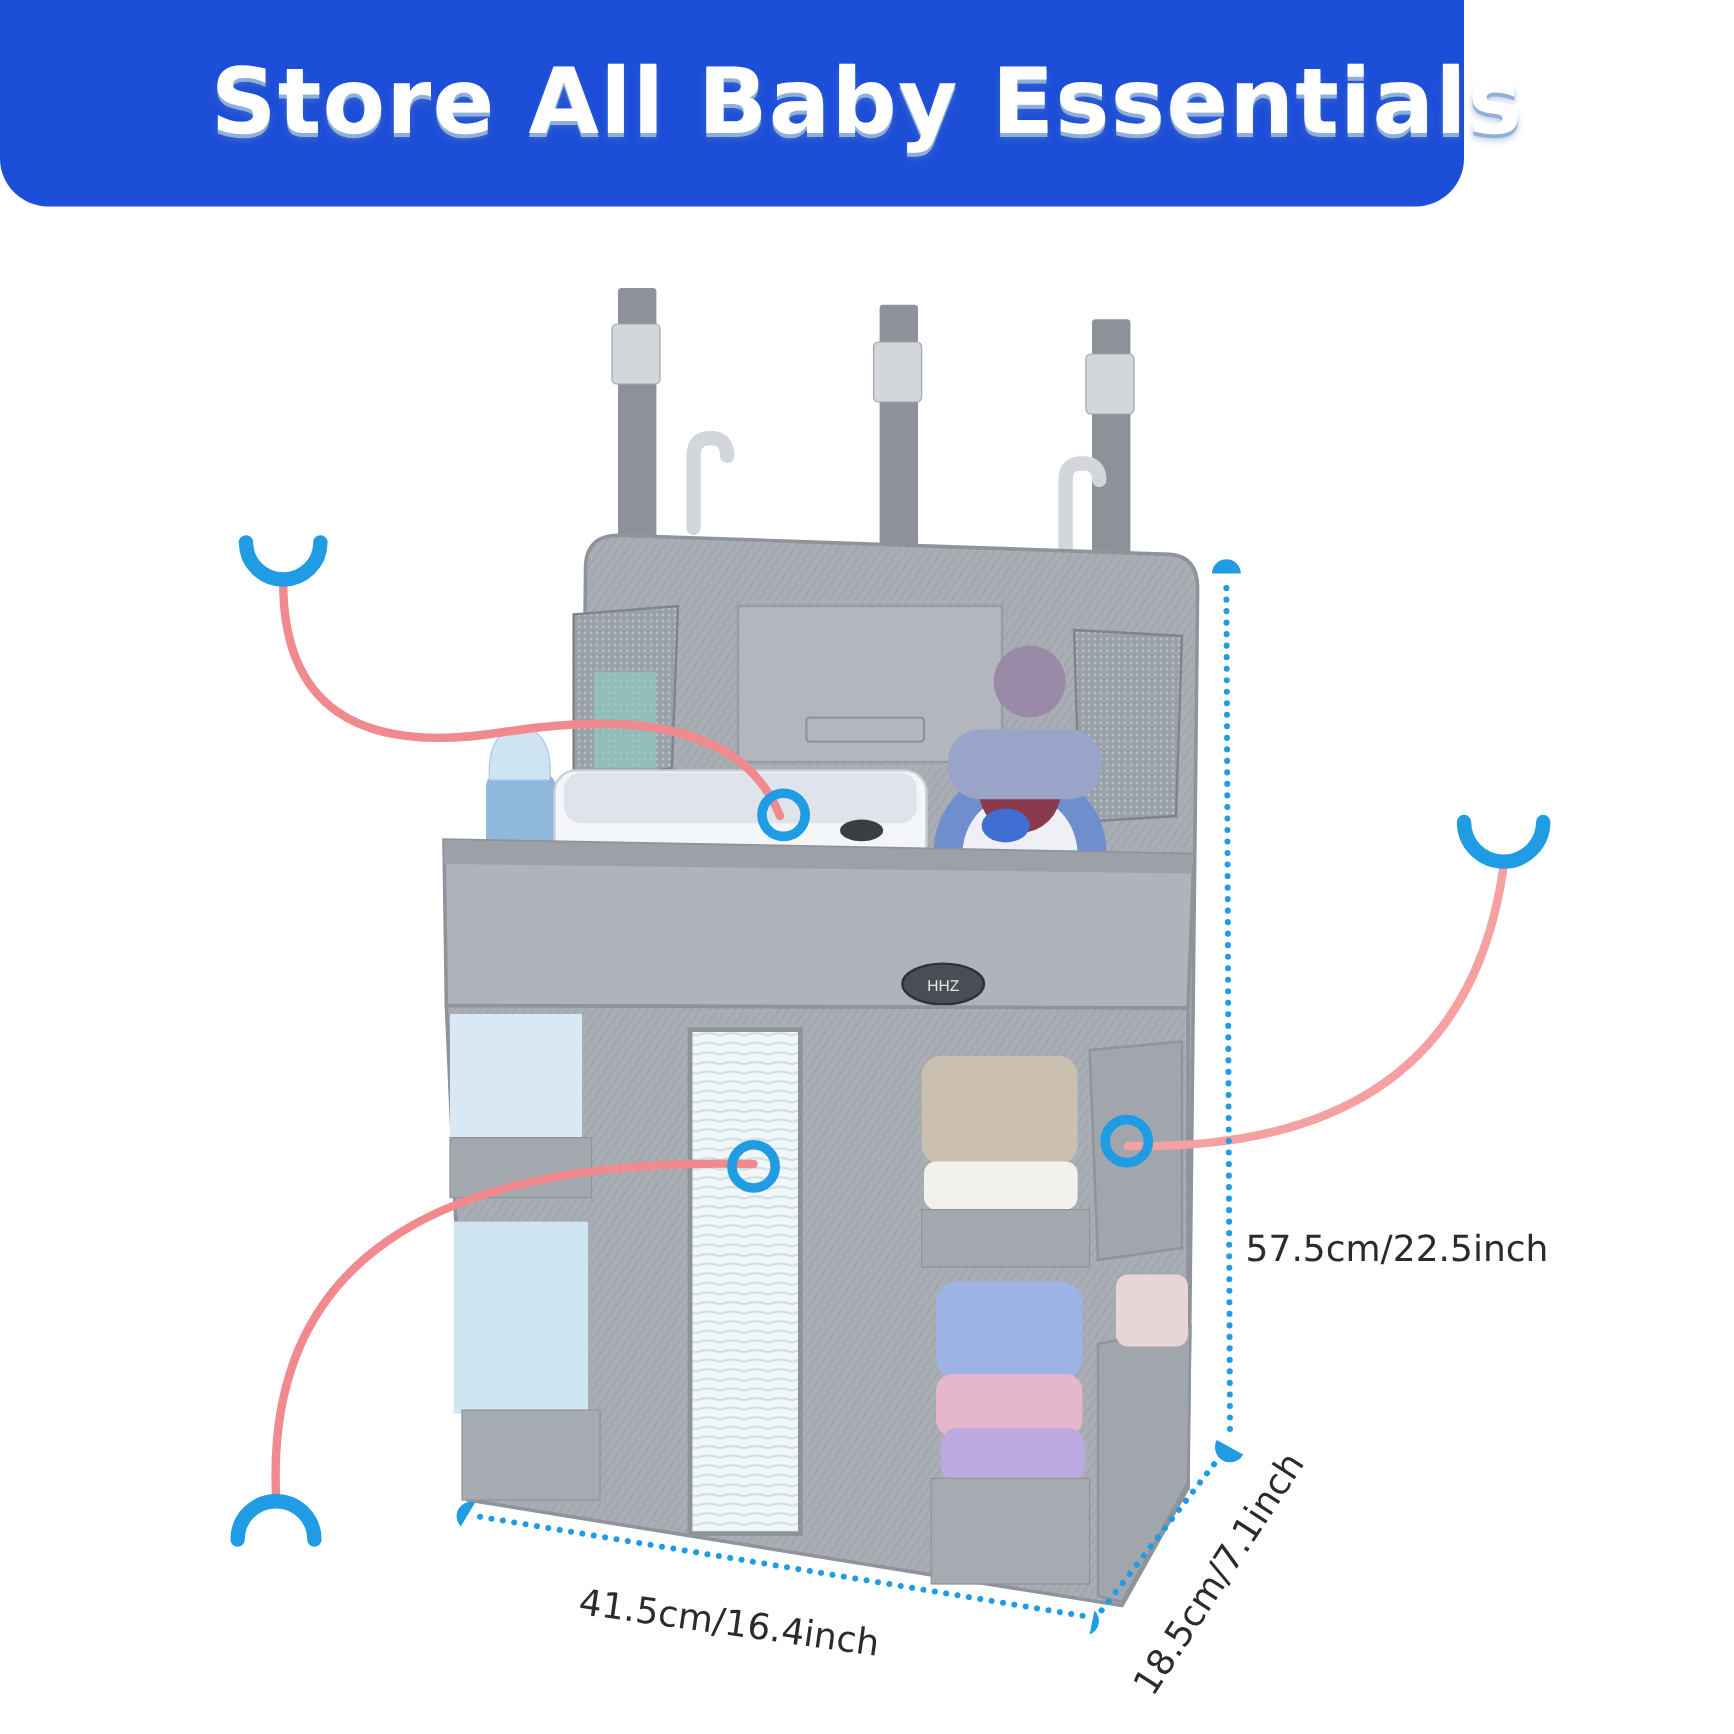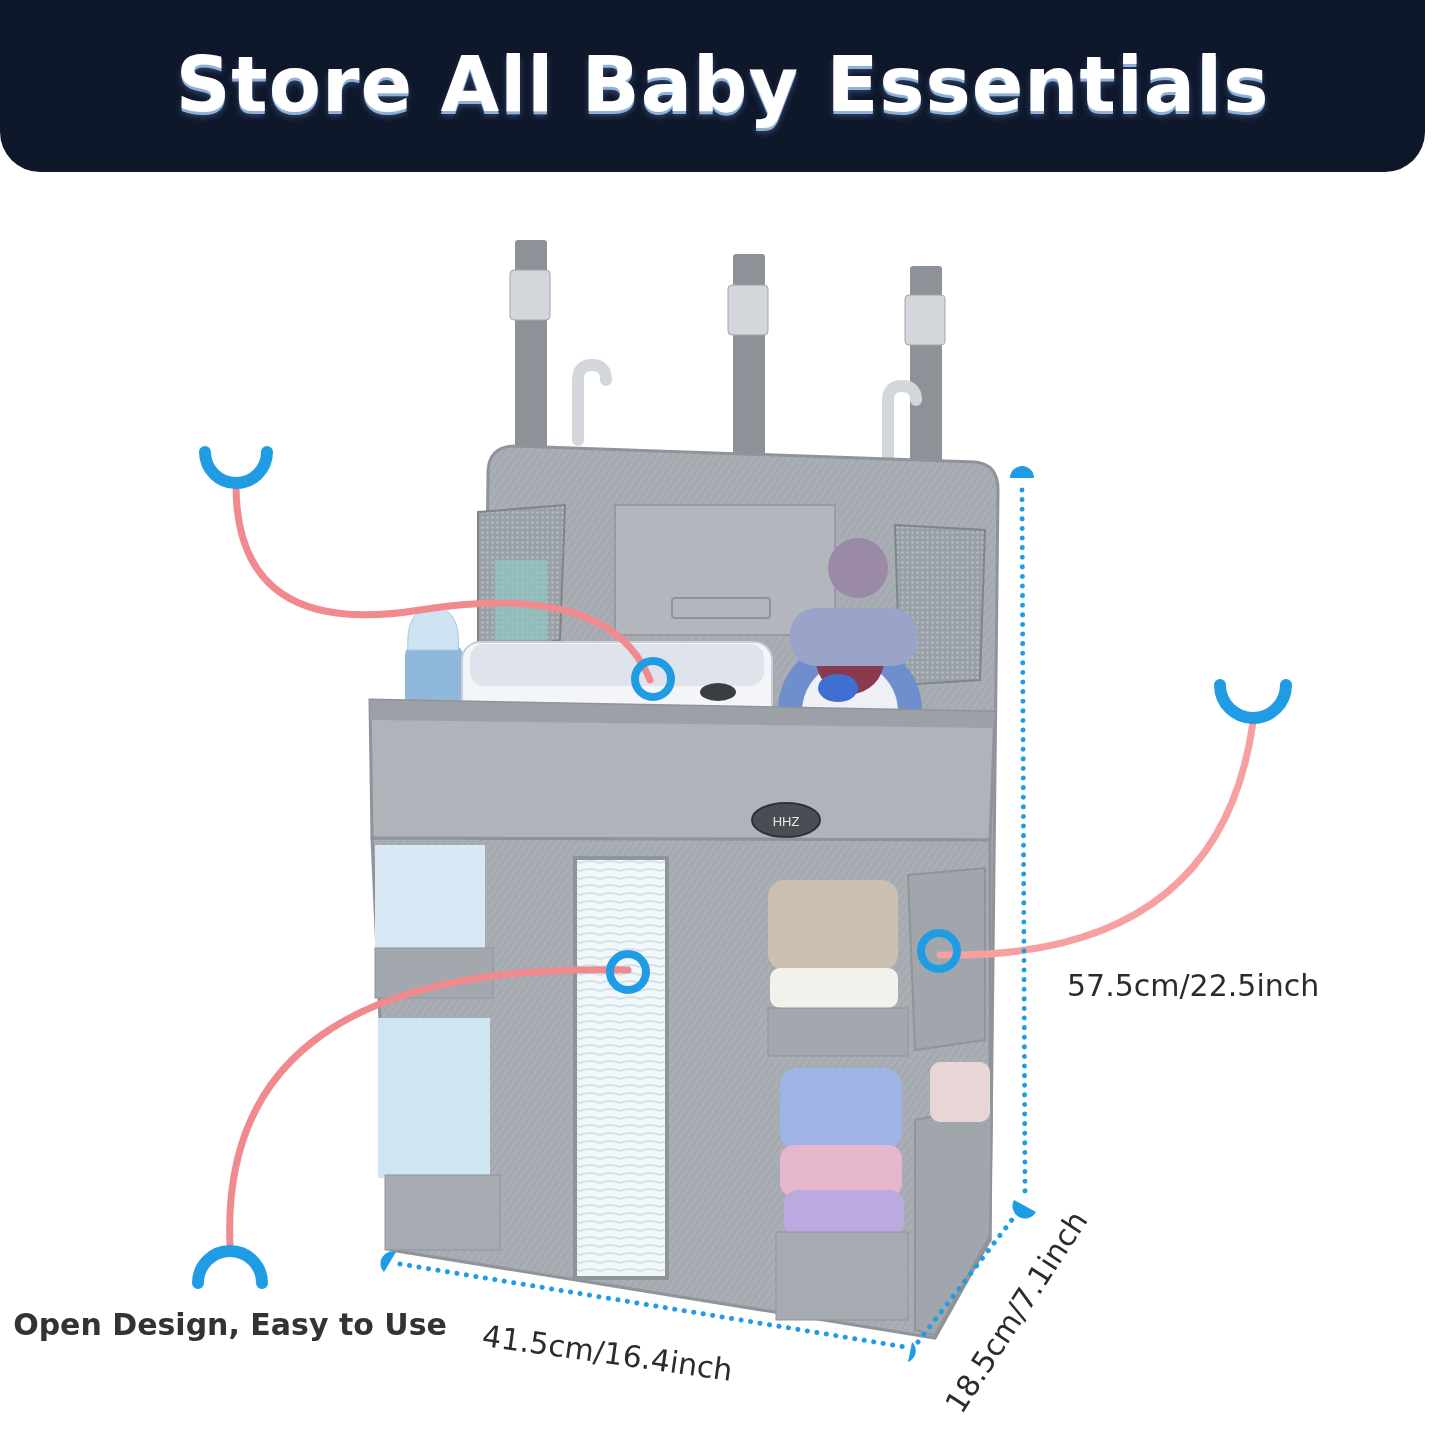--- a/index.html
+++ b/index.html
@@ -1,18 +1,18 @@
 <!DOCTYPE html>
 <html><head>
 <meta charset="utf-8">
 <style>
   html, body { margin:0; padding:0; }
   body { width:1445px; height:1445px; background:#ffffff; position:relative; overflow:hidden;
          font-family:"DejaVu Sans", "Liberation Sans", sans-serif; }
-  .banner { position:absolute; left:0; top:0; width:1425px; height:172px; background:#0f172a;
+  .banner { position:absolute; left:0; top:0; width:1220px; height:172px; background:#1d4ed8;
             border-radius:0 0 40px 40px; }
   .banner-title { position:absolute; left:0; top:40px; width:1445px; text-align:center;
                   font-size:76px; font-weight:bold; color:#ffffff; letter-spacing:1px;
                   text-shadow: 0 3px 0 #8fb1d9, 0 5px 6px rgba(90,130,190,0.45); }
   .callout { position:absolute; color:#333333; font-weight:bold; font-size:30px; line-height:46px;
              text-align:center; white-space:nowrap; }
   .dim { position:absolute; color:#2b2b2b; font-size:30px; white-space:nowrap; }
   svg.art { position:absolute; left:0; top:0; }
 </style>
 </head>
@@ -137,18 +137,17 @@
   </g>
 </svg>
 
 <div class="callout" style="left:40px; top:344px; width:390px;">
 </div>
 
 <div class="callout" style="left:1055px; top:578px; width:380px;">
 </div>
 
 <div class="callout" style="left:10px; top:1302px; width:440px;">
-  <div>Open Design, Easy to Use</div>
 </div>
 
-<div class="dim" style="left:1038px; top:968px;margin-left:29px;">57.5cm/22.5inch</div>
+<div class="dim" style="left:1038px; top:1024px;">57.5cm/22.5inch</div>
 <div class="dim" style="left:485px; top:1318px; transform:rotate(8deg); transform-origin:left top;">41.5cm/16.4inch</div>
 <div class="dim" style="left:938px; top:1400px; transform:rotate(-57deg); transform-origin:left top;">18.5cm/7.1inch</div>
 
 </body></html>

